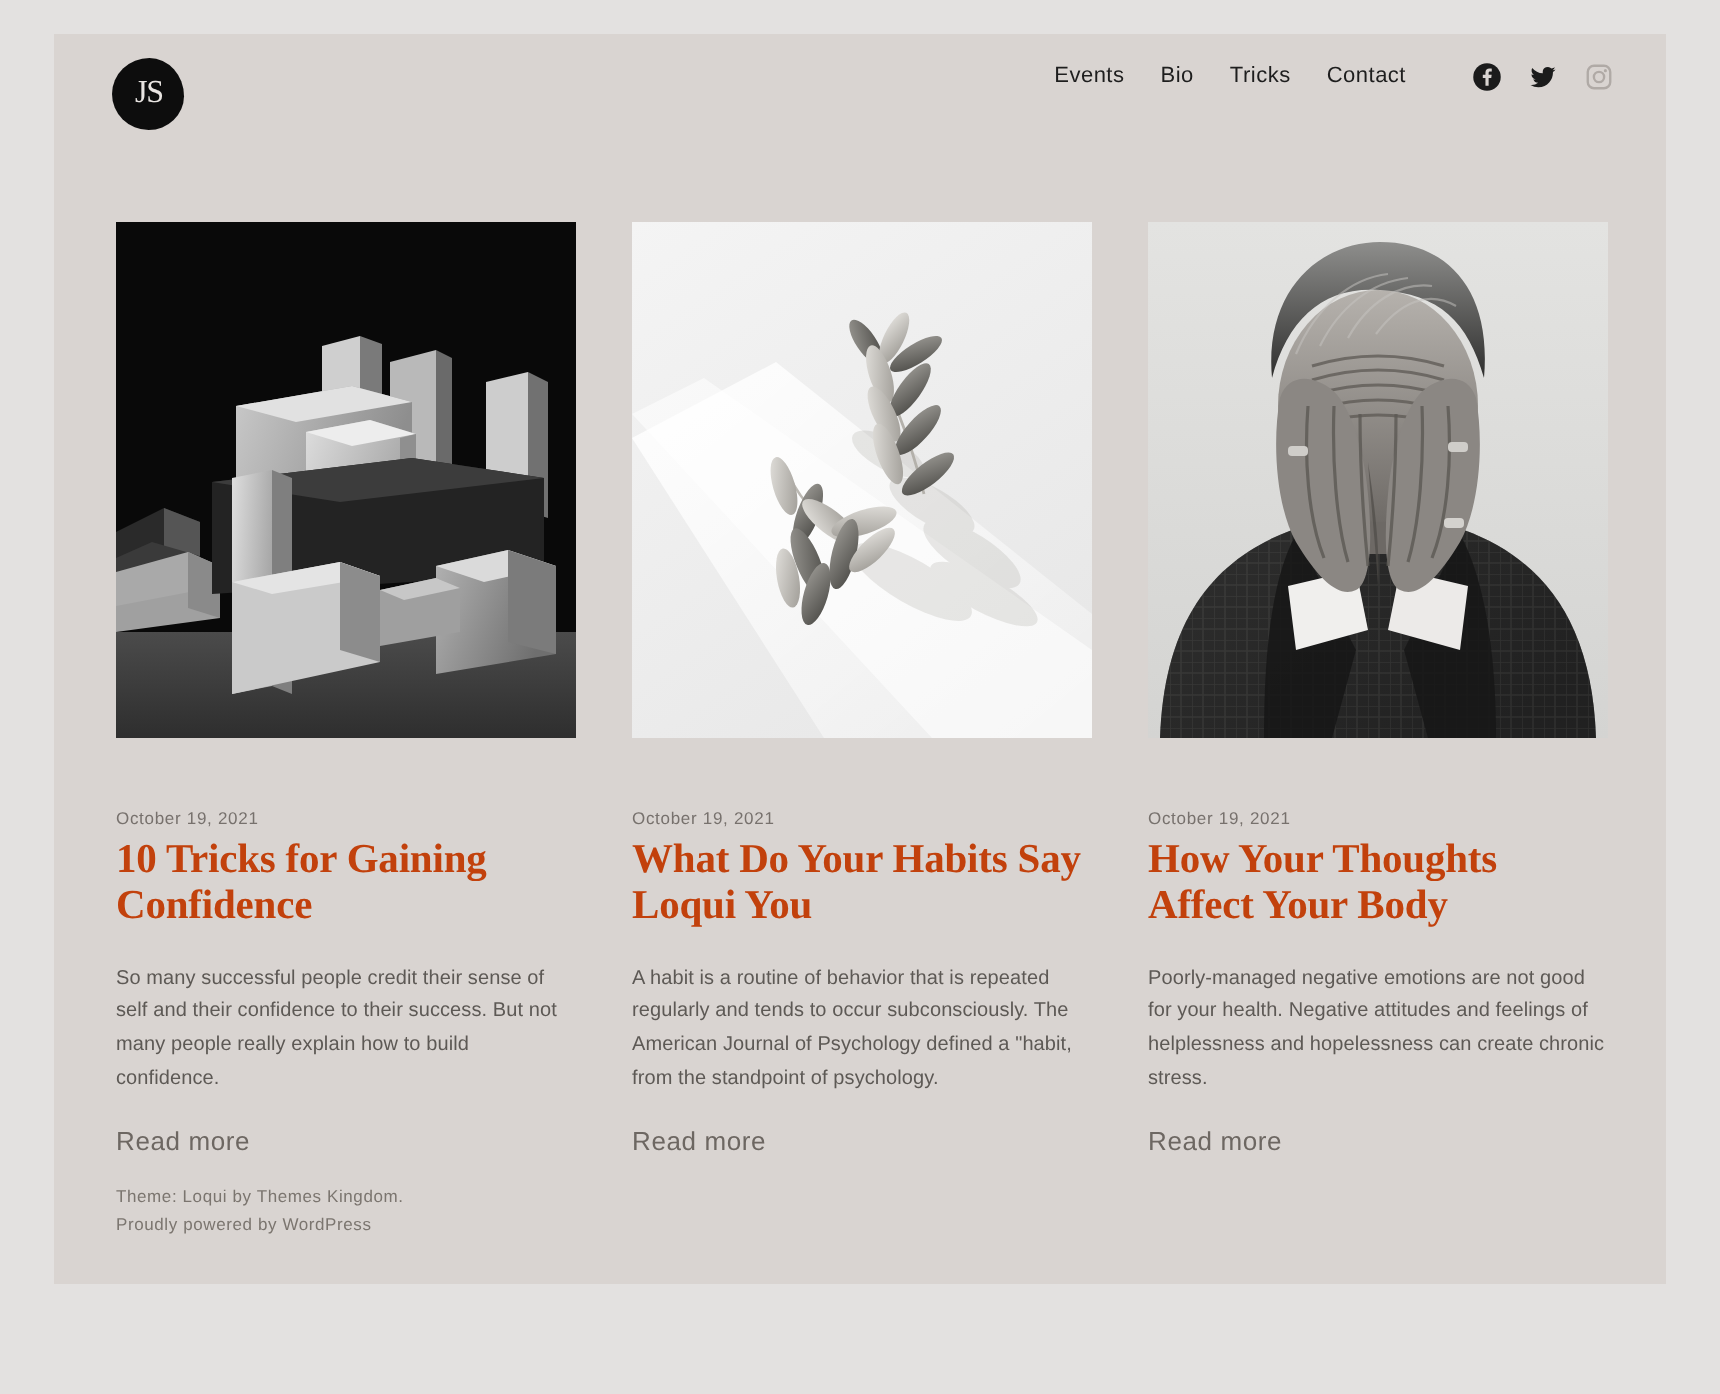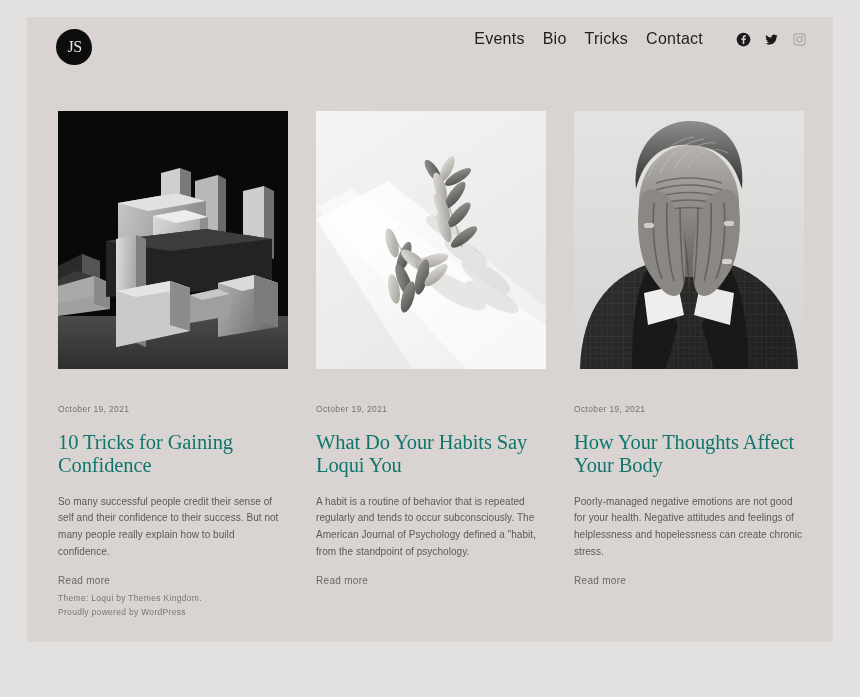--- a/index.html
+++ b/index.html
@@ -72,21 +72,21 @@
     gap: 0;
   }
   .main-nav {
     display: flex;
     align-items: center;
     gap: 18px;
     margin-right: 33px;
   }
   .nav-link {
     color: #1e1e1e;
-    font-size: 16px;
+    font-size: 11px;
     letter-spacing: 0.25px;
     text-decoration: none;
     line-height: 1;
     white-space: nowrap;
   }
   .social-nav {
     display: flex;
     align-items: center;
     gap: 13px;
   }
@@ -132,40 +132,40 @@
 
   .post-date {
     display: block;
     margin-top: 36px;
     font-size: 8.5px;
     letter-spacing: 0.35px;
     color: #77716d;
     line-height: 1;
   }
   .post-title {
-    margin: 17px 0 0 0;
+    margin: 5px 0 0 0;
     font-family: "Liberation Serif", serif;
     font-size: 20.5px;
-    font-weight: 400;
+    font-weight: 700;
     line-height: 1.13;
     letter-spacing: -0.1px;
-    color: #0f766e;
+    color: #c2410c;
   }
   .post-title a { color: inherit; text-decoration: none; }
   .post-excerpt {
     margin: 17px 0 0 0;
     font-size: 10px;
     line-height: 1.66;
     letter-spacing: 0.05px;
     color: #5d5955;
   }
   .read-more {
     display: inline-block;
     margin-top: 16px;
-    font-size: 10px;
+    font-size: 13px;
     letter-spacing: 0.3px;
     color: #6d6762;
     text-decoration: none;
     line-height: 1;
   }
 
   
   .site-footer {
     position: absolute;
     left: 31px;

